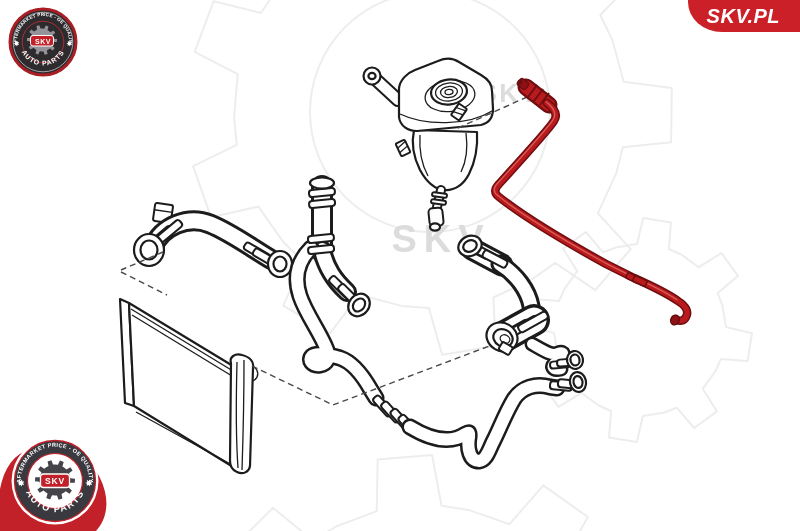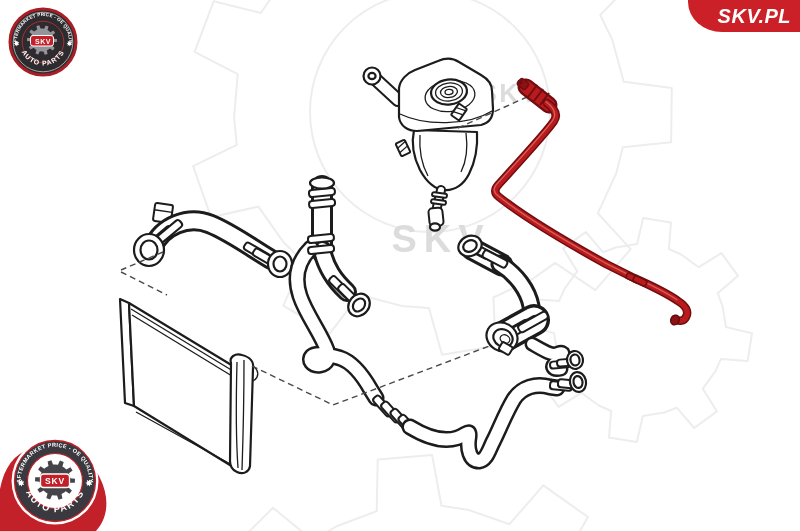--- a/index.html
+++ b/index.html
@@ -16,21 +16,21 @@
   .rib{fill:#fff;stroke:var(--line_ink,#1c1c1c);stroke-width:2;}
   .dash{fill:none;stroke:#4a4a4a;stroke-width:1.4;stroke-dasharray:6 4;}
   
   .red-out{fill:none;stroke:var(--hose_red_dark,#6f0d0f);stroke-linecap:round;stroke-linejoin:round;}
   .red-in{fill:none;stroke:var(--hose_red,#b81a1e);stroke-linecap:round;stroke-linejoin:round;}
   .red-hi{fill:none;stroke:#de6a60;stroke-linecap:round;stroke-linejoin:round;opacity:.85;}
   
   .banner{position:absolute;top:0;right:0;width:112px;height:32px;
           background:var(--banner_red,#cb2027);border-bottom-left-radius:34px 30px;
           display:flex;align-items:center;justify-content:flex-end;
-          padding-right:9px;box-sizing:border-box;}
+          padding-right:20px;box-sizing:border-box;}
   .banner span{color:#fff;font-style:italic;font-weight:bold;font-size:20px;letter-spacing:.5px;}
   .arc{fill:#fff;font-weight:bold;}
 </style>
 </head>
 <body>
 
 <div class="stage">
 
   <svg class="layer" width="800" height="531" viewBox="0 0 800 531">
 

